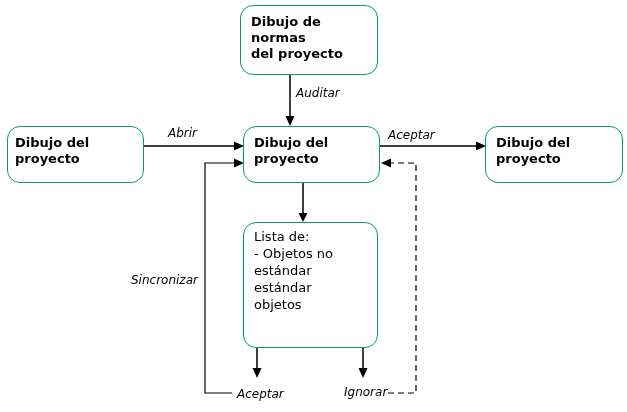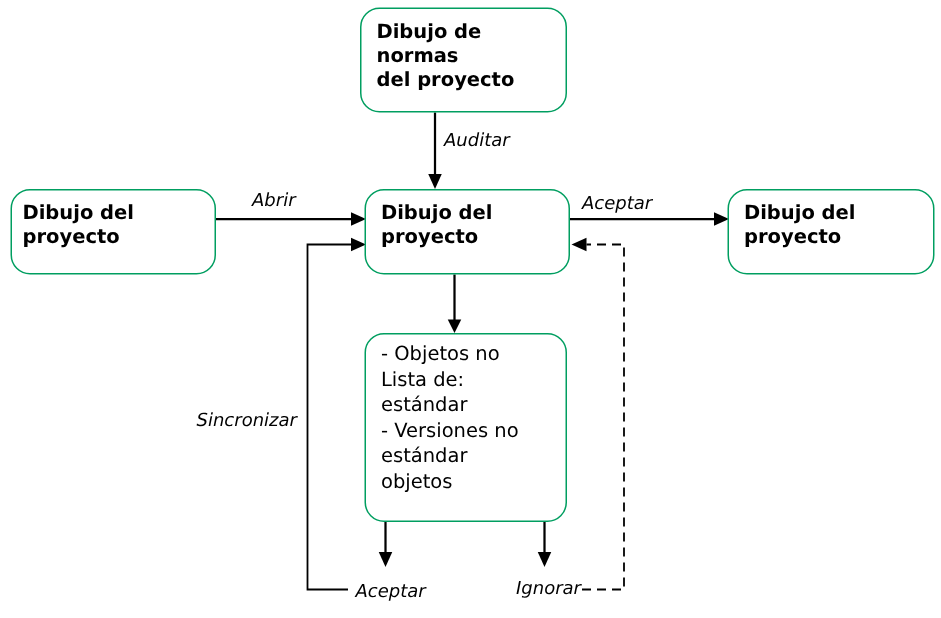--- a/index.html
+++ b/index.html
@@ -122,24 +122,23 @@
 
   <div class="node guardado" style="left:485px; top:126px; width:138px; height:57px;">
     <div class="txt">
       <div>Dibujo del</div>
       <div>proyecto</div>
     </div>
   </div>
 
   <div class="node lista" style="left:243px; top:222px; width:135px; height:126px;">
     <div class="txt">
+      <div>Lista de:</div>
       <div>- Objetos no</div>
-      <div>Lista de:</div>
       <div>estándar</div>
-      <div>- Versiones no</div>
       <div>estándar</div>
       <div>objetos</div>
     </div>
   </div>
 
   <div class="lbl" style="left:296px; top:86px;">Auditar</div>
   <div class="lbl" style="left:168px; top:126px;">Abrir</div>
   <div class="lbl" style="left:388px; top:128px;">Aceptar</div>
   <div class="lbl" style="left:131px; top:273px;">Sincronizar</div>
   <div class="lbl" style="left:237px; top:387px;">Aceptar</div>

